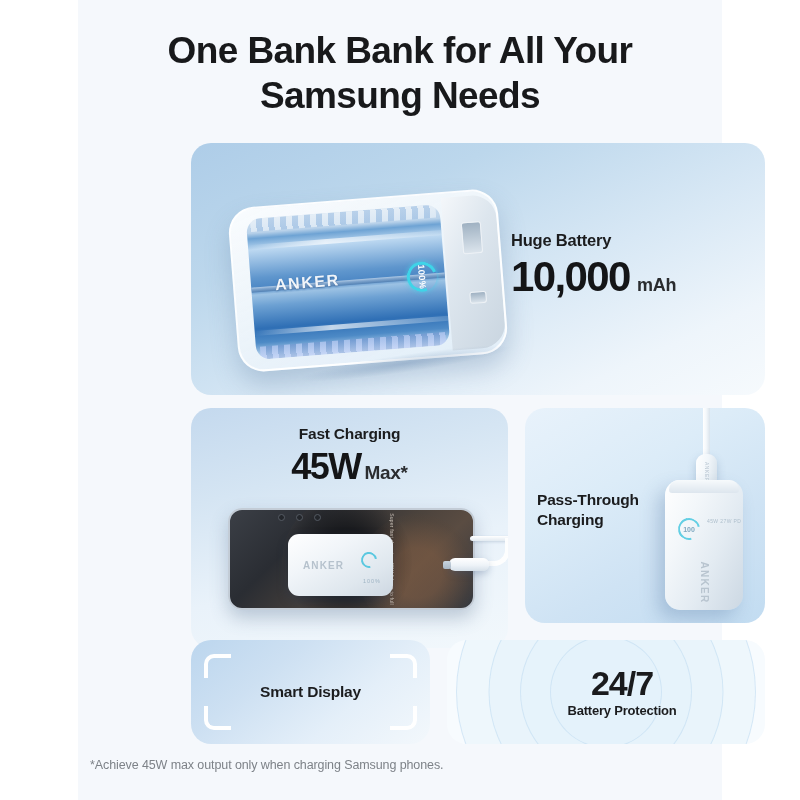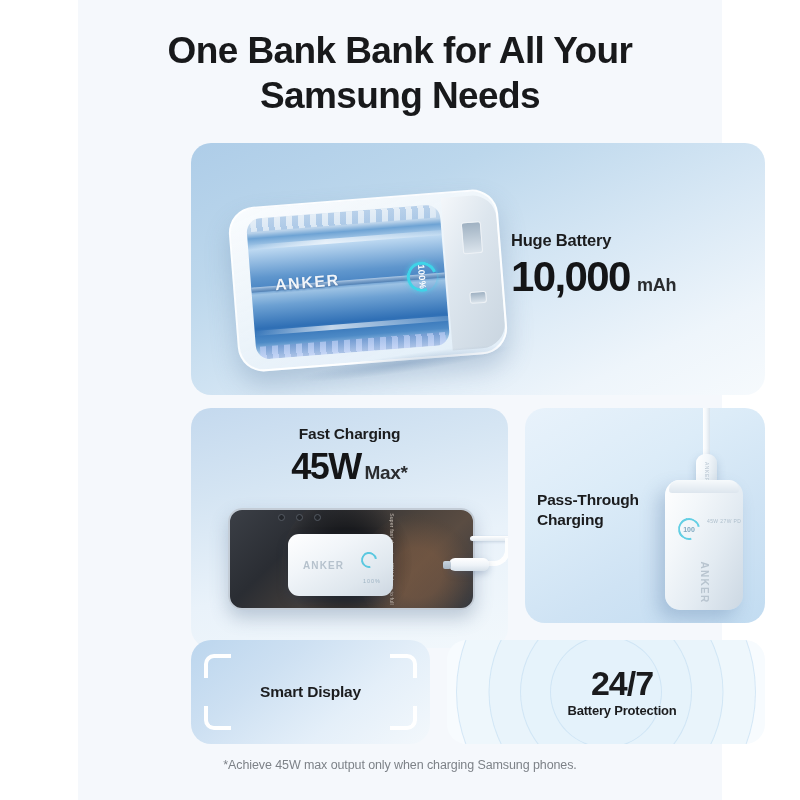--- a/index.html
+++ b/index.html
@@ -478,23 +478,23 @@
     font-size: 13px;
     font-weight: 700;
     color: #1b1c1e;
     letter-spacing: -0.2px;
     margin-top: 2px;
   }
 
   
   .footnote {
     position: absolute;
-    left: 0; top: 758px;
+    left: 12px; top: 758px;
     width: 644px;
-    text-align: center;
+    text-align: left;
     font-size: 12.5px;
     color: #7d8288;
     letter-spacing: -0.1px;
   }
 </style>
 </head>
 <body>
 
 <div class="page">
 

